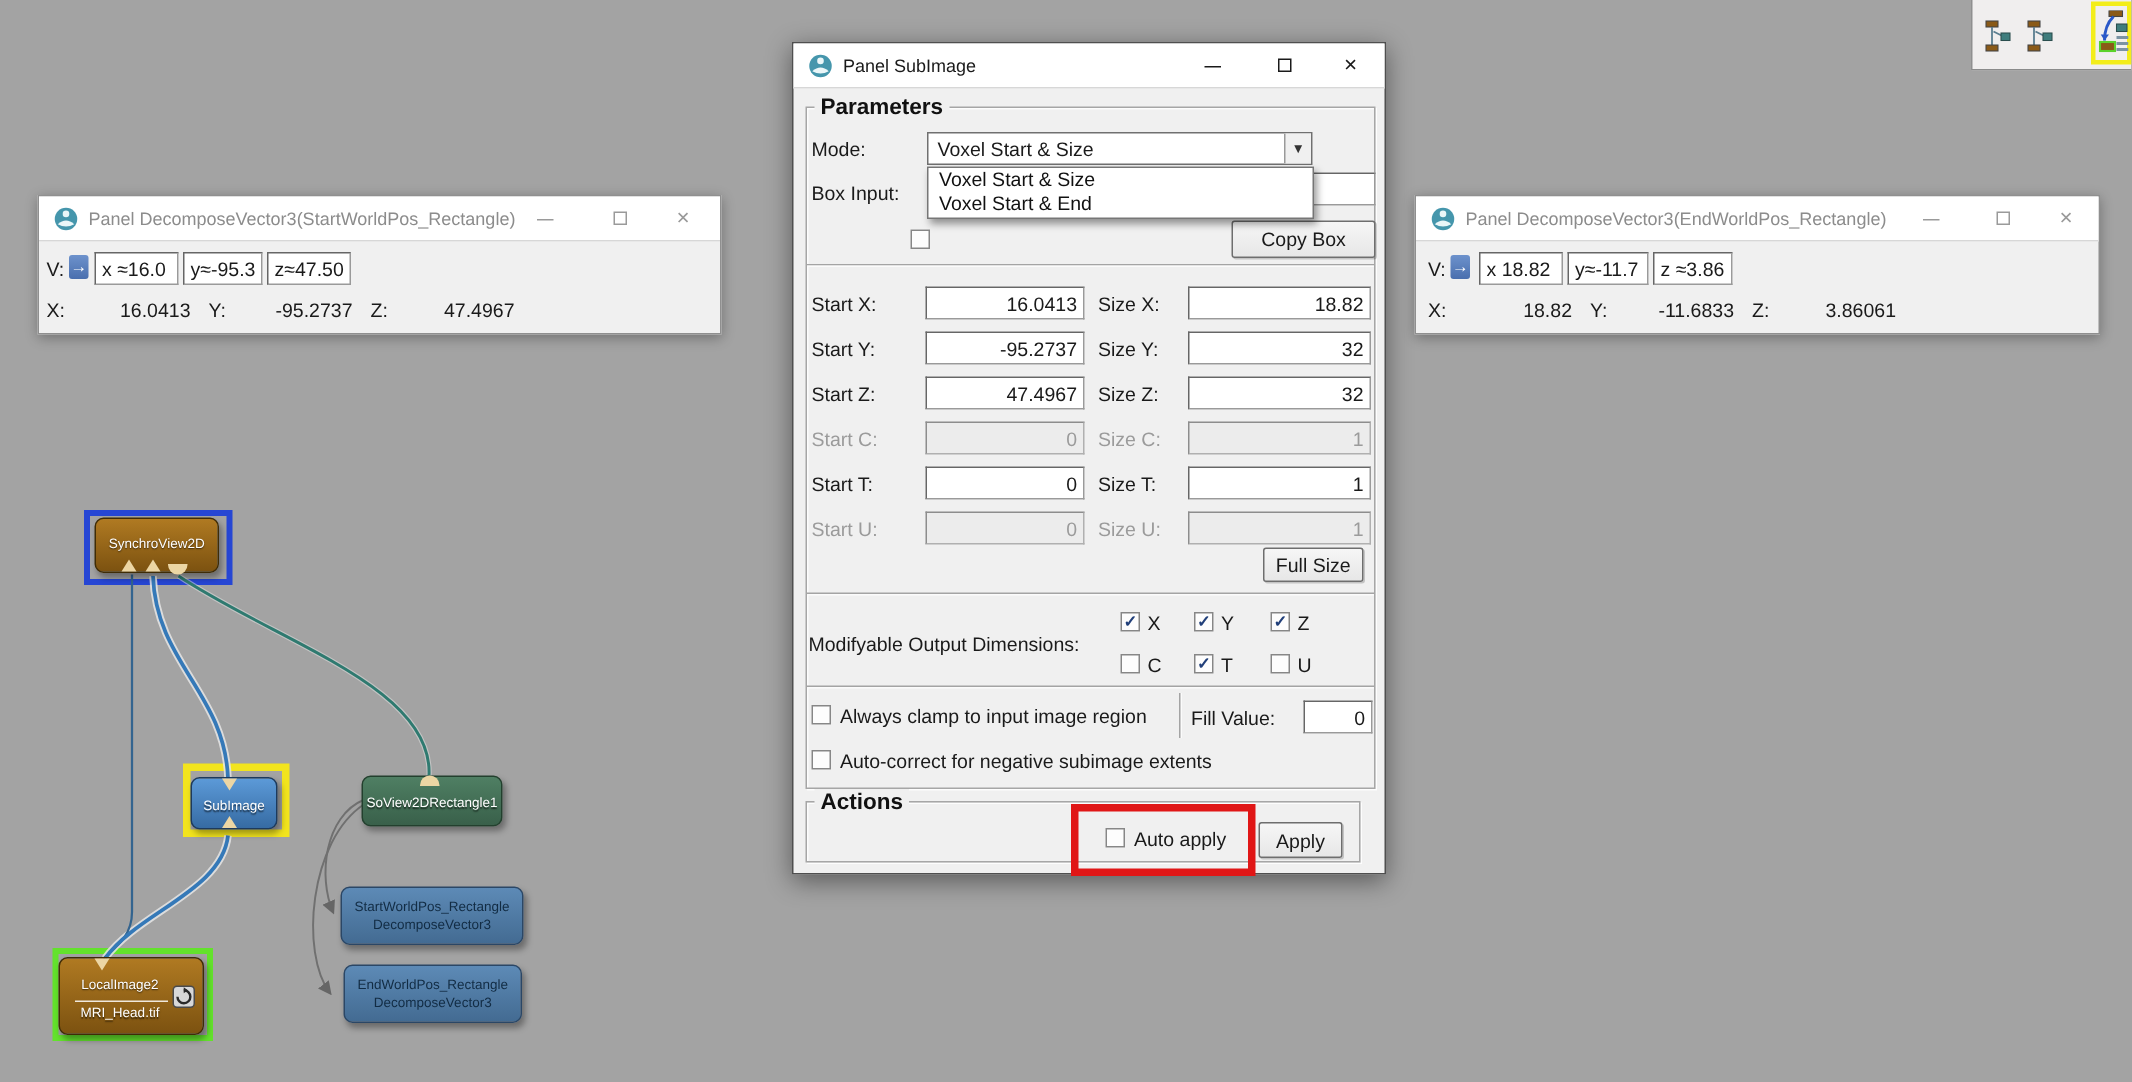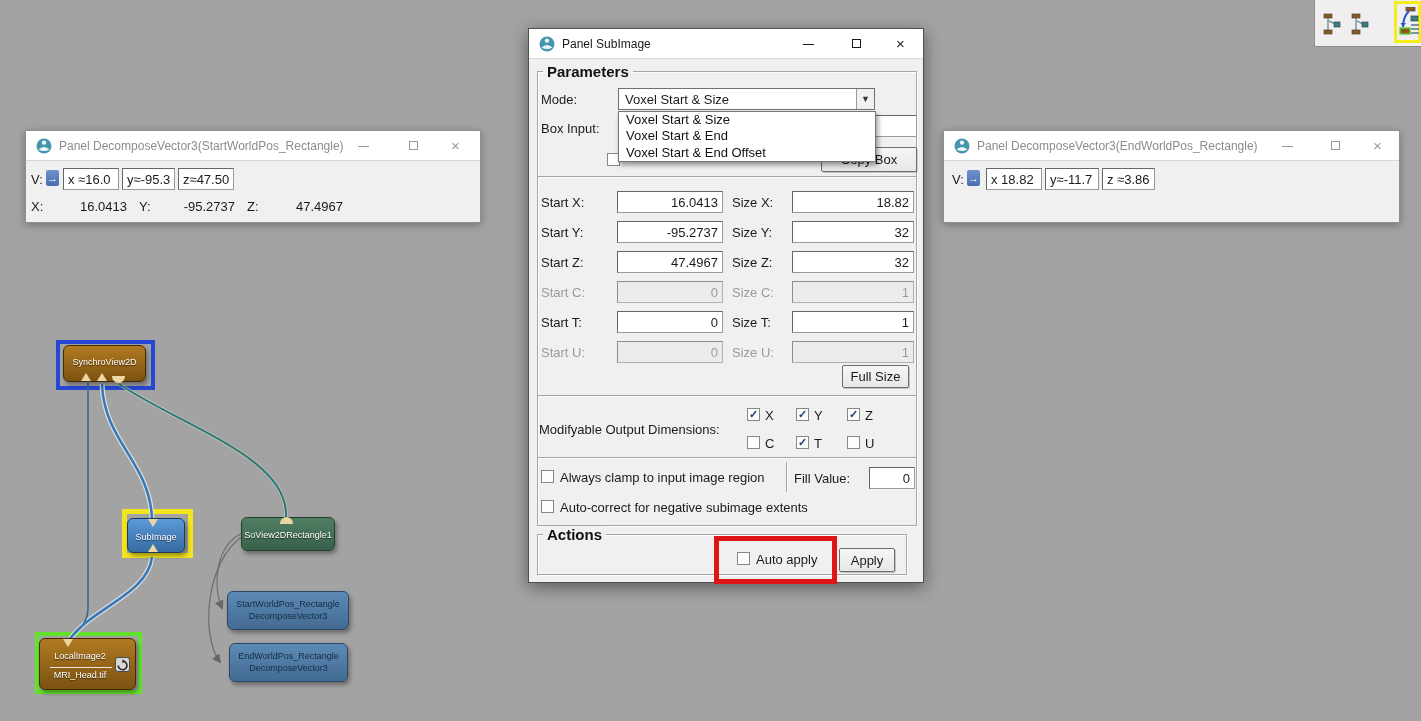--- a/index.html
+++ b/index.html
@@ -192,20 +192,23 @@
       </div>
     <div class="tb-btn" style="left:420px;">
         <div class="g-close">×</div>
       </div>
   </div>
   <span class="lbl" style="left:8px; top:41px;">V:</span>
   <div class="vec-icon" style="left:23px; top:39px;">→</div>
   <input class="tfield" style="left: 42px; top: 37px; width: 56px;" readonly="" value="x 18.82">
   <input class="tfield" style="left: 101px; top: 37px; width: 54px;" readonly="" value="y≈-11.7">
   <input class="tfield" style="left: 158px; top: 37px; width: 53px;" readonly="" value="z ≈3.86">
+  <div class="vals" style="left:8px; top:68px;">
+    <span class="v-lab">X:</span><span class="v-num">18.82</span><span class="v-lab">Y:</span><span class="v-num">-11.6833</span><span class="v-lab">Z:</span><span class="v-num">3.86061</span>
+  </div>
 </div>
 
 <div class="win active" style="left:528px; top:28px; width:396px; height:555px;">
   <div class="titlebar">
     <svg class="app-icon" viewBox="0 0 16 16">
       <circle cx="8" cy="8" r="7.5" fill="#4596ac"></circle>
         <circle cx="8" cy="4.6" r="2.2" fill="#eaf6f8"></circle>
       <path d="M2.5,11.5 Q8,6.5 13.5,11.5 Q8,14.5 2.5,11.5 z" fill="#eaf6f8"></path>
     </svg>
     <span class="title-text">Panel SubImage</span>
@@ -299,21 +302,20 @@
   <span class="gb-label" style="left:14px; top:497px;">Actions</span>
   <div class="cb" style="left:208px; top:523px;"></div>
   <span class="lbl" style="left:227px; top:523px;">Auto apply</span>
   <button class="btn" style="left:310px; top:519px; width:56px; height:24px;">Apply</button>
 
   <div class="red-rect" style="left:185px; top:507px; width:123px; height:48px;"></div>
 
   <div class="popup" style="left:89px; top:82px; width:258px;">
     <div class="popup-item">Voxel Start &amp; Size</div>
     <div class="popup-item">Voxel Start &amp; End</div>
-    <div class="popup-item">Voxel Start &amp; End Offset</div>
   </div>
 </div>
 
 <div id="toolbar">
   <svg style="position:absolute; left:8px; top:12px;" width="18" height="24" viewBox="0 0 18 24">
     <rect x="1" y="2" width="8" height="4" fill="#8a5a18" stroke="#444" stroke-width="0.7"></rect>
     <path d="M5,6 L5,18 M6,9 L12,12" stroke="#5a7d8f" stroke-width="1.2" fill="none"></path>
     <rect x="1" y="18" width="8" height="4" fill="#8a5a18" stroke="#444" stroke-width="0.7"></rect>
     <rect x="11" y="10" width="6" height="5" fill="#3f7d7d" stroke="#2a4d4d" stroke-width="0.7"></rect>
   </svg>

